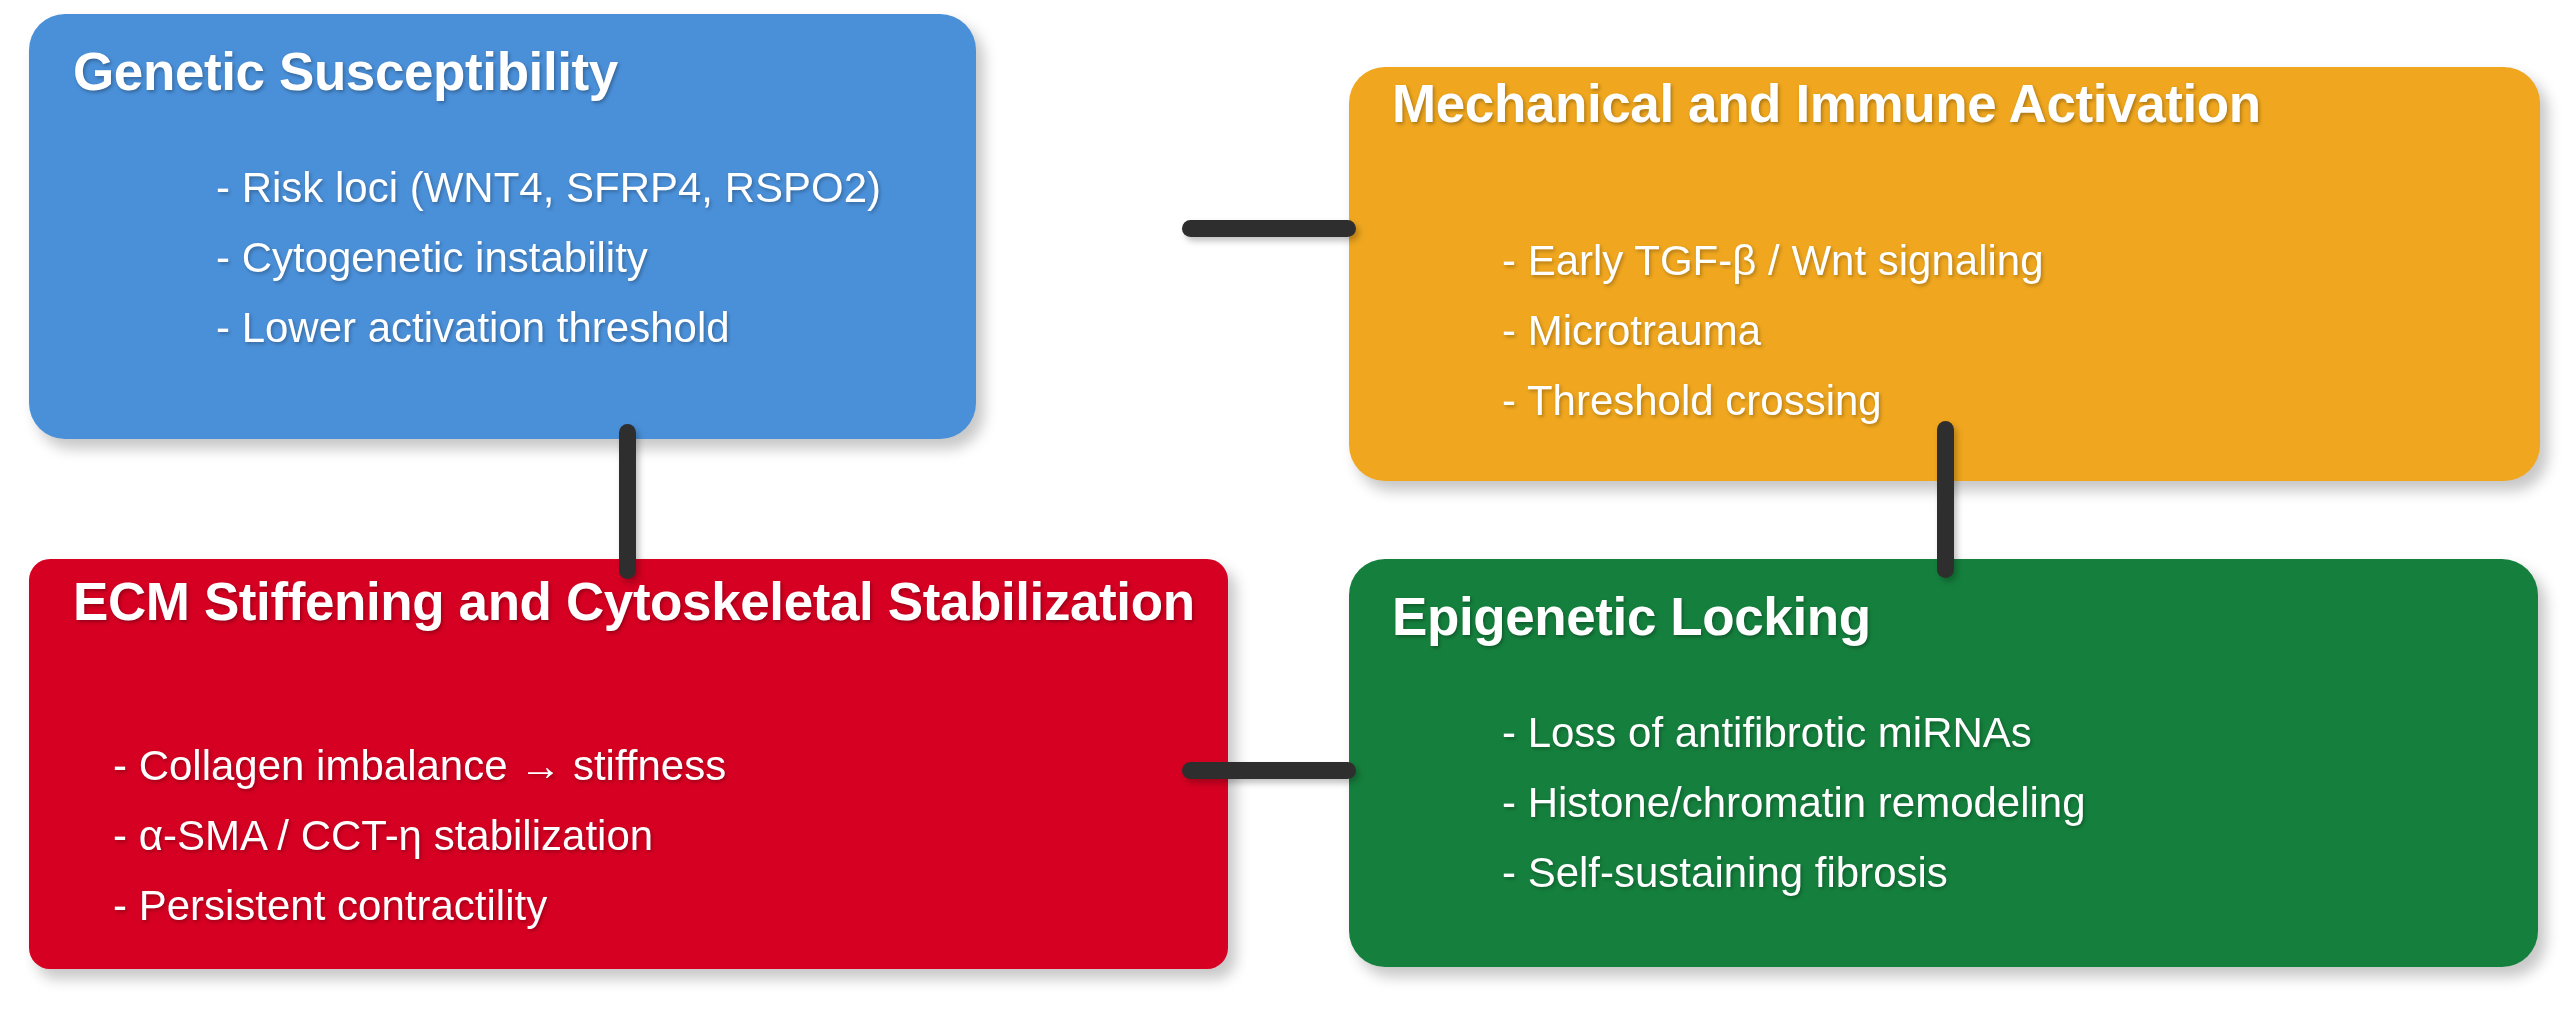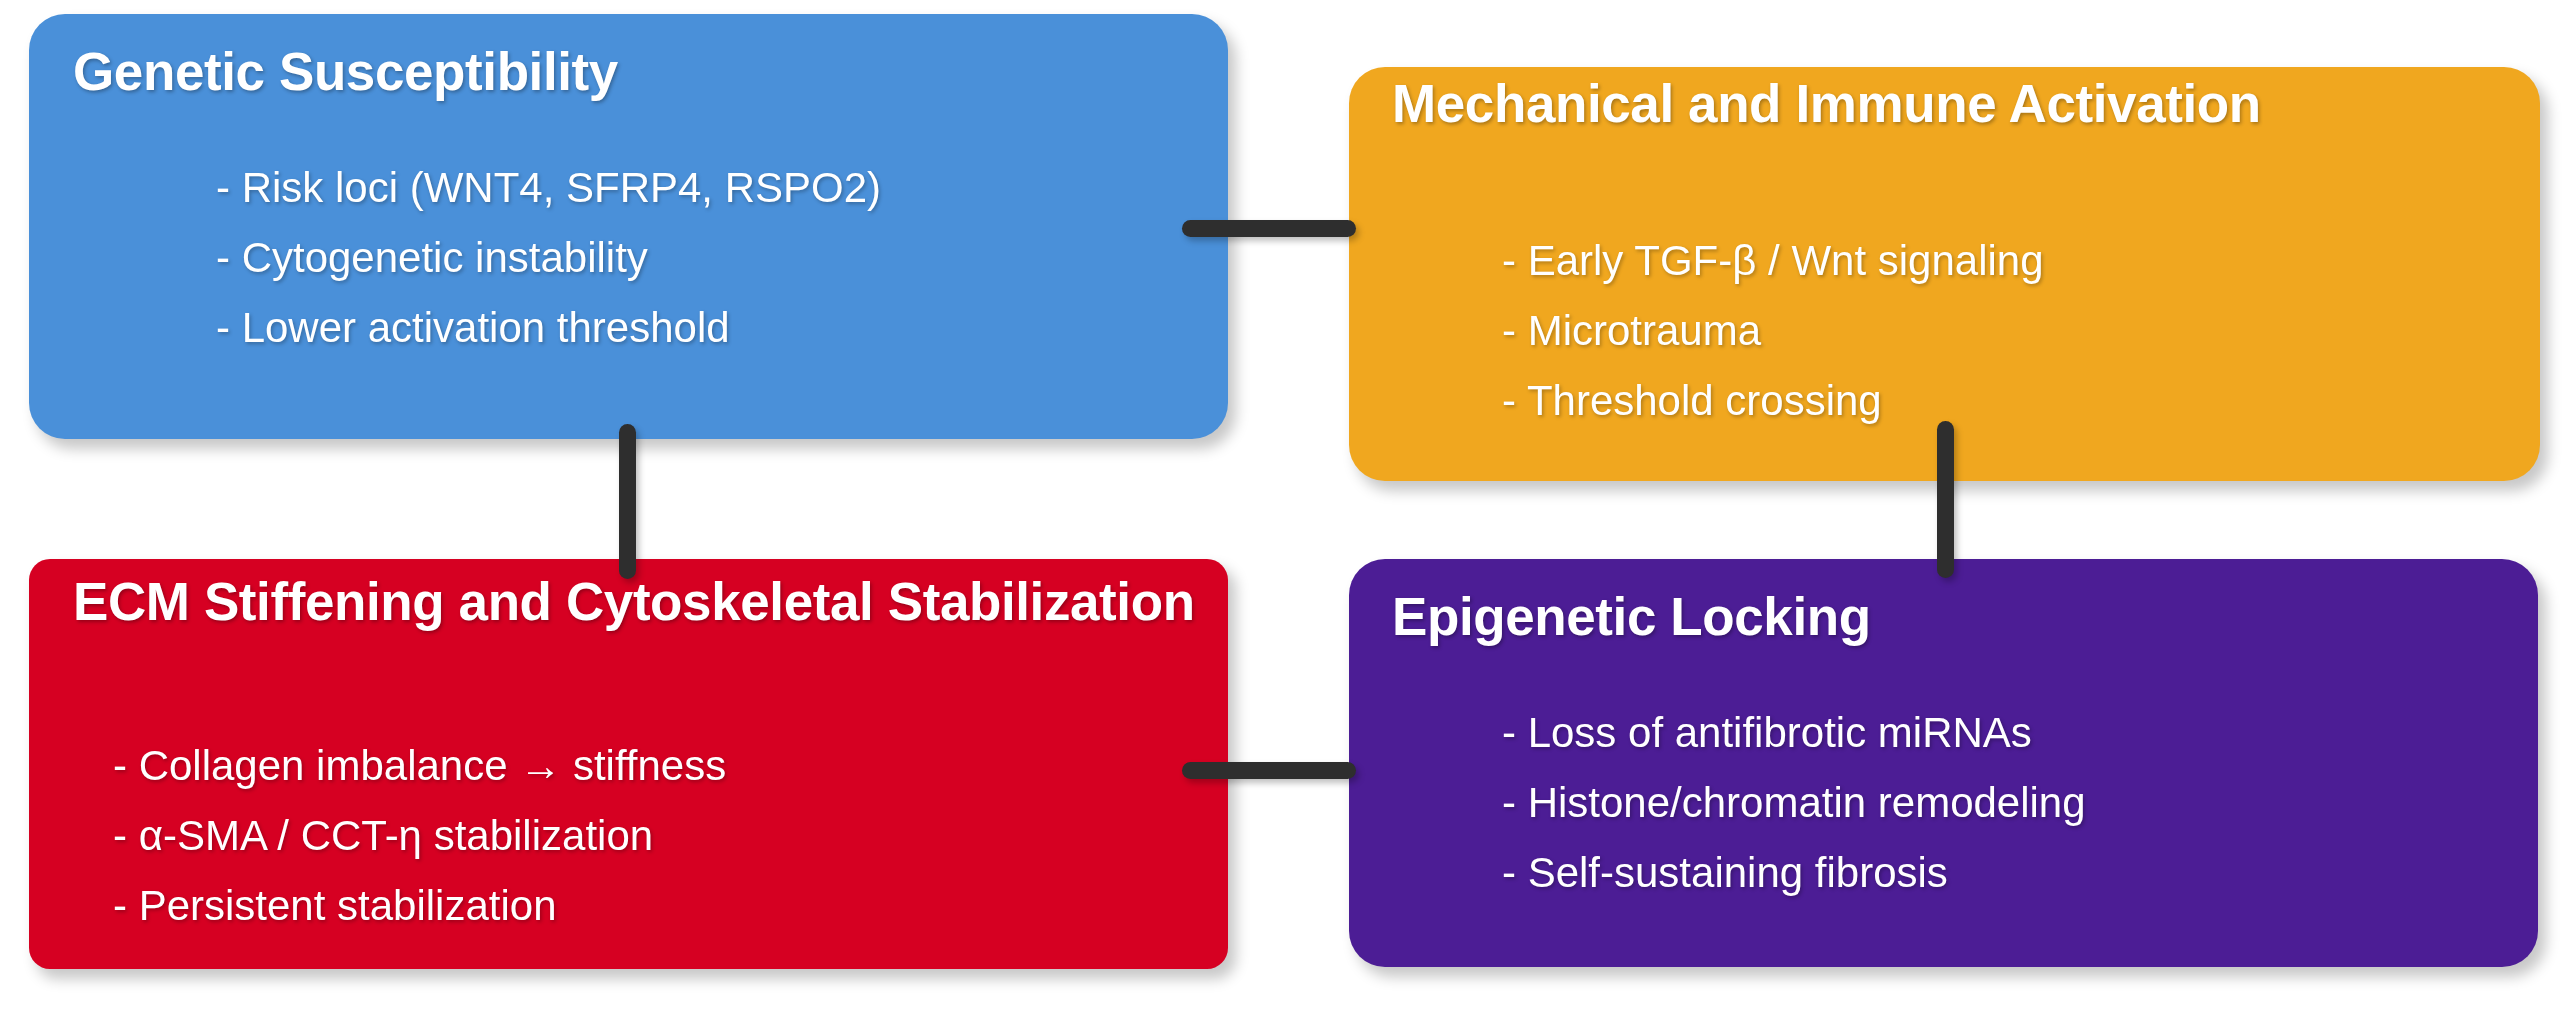--- a/index.html
+++ b/index.html
@@ -38,21 +38,21 @@
     text-shadow:1.5px 2.3px 3.9px rgba(0,0,0,0.28);
   }
   .bullet{
     height:70px;
     display:flex;
     align-items:center;
     white-space:nowrap;
   }
 
   
-  #node-genetic{left:29px;top:14px;width:1199px;height:425px;background:#4a90d9;}
+  #node-genetic{left:29px;top:14px;width:947px;height:425px;background:#4a90d9;}
   #node-genetic .node-title{left:44px;top:27px;}
   #node-genetic .bullets{left:187px;top:139px;}
 
   #node-mechanical{left:1349px;top:19.3px;width:1191px;height:414px;background:#f0a71f;margin-top:48px;}
   #node-mechanical .node-title{left:43px;top:6.2px;}
   #node-mechanical .bullets{left:153px;top:159px;}
 
   #node-ecm{left:29px;top:559px;width:1199px;height:410px;background:#d60022;}
   #node-ecm .node-title{left:44px;top:11.6px;}
   #node-ecm .bullets{left:84px;top:172px;}
@@ -90,25 +90,25 @@
       <div class="bullet">- Microtrauma</div>
       <div class="bullet">- Threshold crossing</div>
     </div>
   </div>
 
   <div class="node" id="node-ecm" style="background: rgb(214, 0, 34); border-radius: 21px;">
     <div class="node-title" style="width: 1145px;">ECM Stiffening and Cytoskeletal Stabilization</div>
     <div class="bullets">
       <div class="bullet">- Collagen imbalance → stiffness</div>
       <div class="bullet">- α-SMA / CCT-η stabilization</div>
-      <div class="bullet">- Persistent stabilization</div>
+      <div class="bullet">- Persistent contractility</div>
     </div>
   </div>
 
-  <div class="node" id="node-epigenetic" style="background: #4c1d95;">
+  <div class="node" id="node-epigenetic" style="background: #15803d;">
     <div class="node-title" style="width: 1005px;">Epigenetic Locking</div>
     <div class="bullets">
       <div class="bullet">- Loss of antifibrotic miRNAs</div>
       <div class="bullet">- Histone/chromatin remodeling</div>
       <div class="bullet">- Self-sustaining fibrosis</div>
     </div>
   </div>
 
   <div class="connector shadowed" id="conn-blue-orange" style="background: rgb(46, 46, 46);"></div>
   <div class="connector shadowed" id="conn-blue-red" style="background: rgb(46, 46, 46);"></div>

